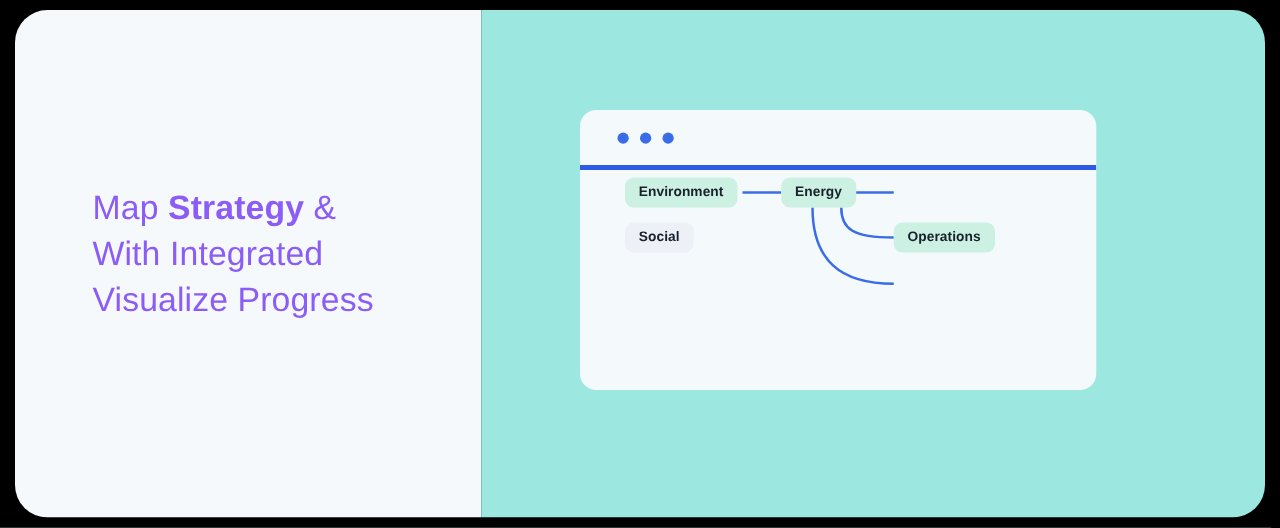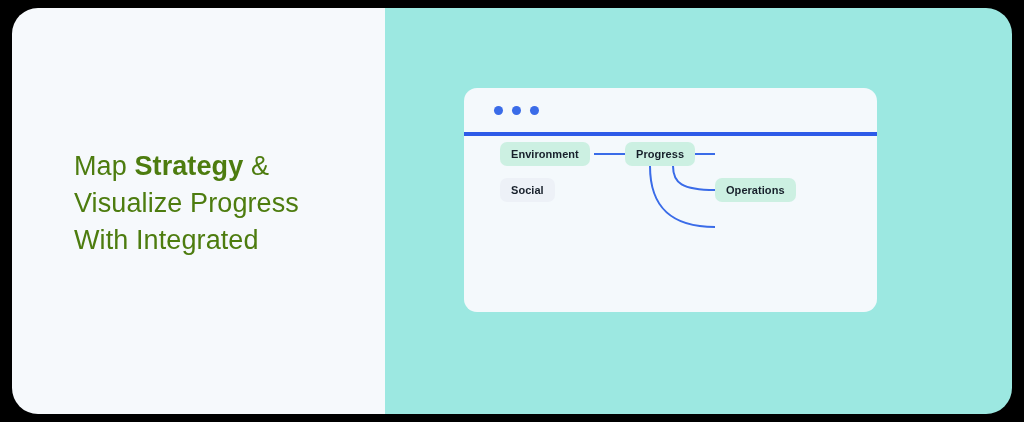--- a/index.html
+++ b/index.html
@@ -35,21 +35,21 @@
   }
 
   #headline {
     position: absolute;
     left: 62px;
     top: 140px;
     width: 290px;
     font-size: 27px;
     line-height: 37px;
     letter-spacing: 0.1px;
-    color: #4d7c0f;
+    color: #8b5cf6;
     font-weight: 500;
   }
   #headline .strong {
     font-weight: 700;
   }
   #headline .line {
     display: block;
     white-space: nowrap;
   }
 
@@ -133,22 +133,22 @@
   .node.ghost  { background: #EDF1F7; }
 </style>
 </head>
 <body>
 
 <div id="banner">
 
   <div id="left-panel">
     <div id="headline">
       <span class="line"><span>Map </span><span class="strong">Strategy</span><span> &amp;</span></span>
+      <span class="line">With Integrated</span>
       <span class="line">Visualize Progress</span>
-      <span class="line">With Integrated</span>
     </div>
   </div>
 
   <div id="right-panel">
 
     <div id="browser-card">
 
       <div id="browser-titlebar">
         <div id="browser-dots">
           <span class="dot"></span>
@@ -174,21 +174,21 @@
         <div class="node mint" style="left:36px; top:6px;">
           <span>Environment</span>
         </div>
 
         <div class="node ghost" style="left:36px; top:42px;">
           <span>Social</span>
         </div>
 
 
         <div class="node mint" style="left:161px; top:6px;">
-          <span>Progress</span>
+          <span>Energy</span>
         </div>
 
 
         <div class="node mint" style="left:251px; top:42px;">
           <span>Operations</span>
         </div>
 
 
       </div>
     </div>

